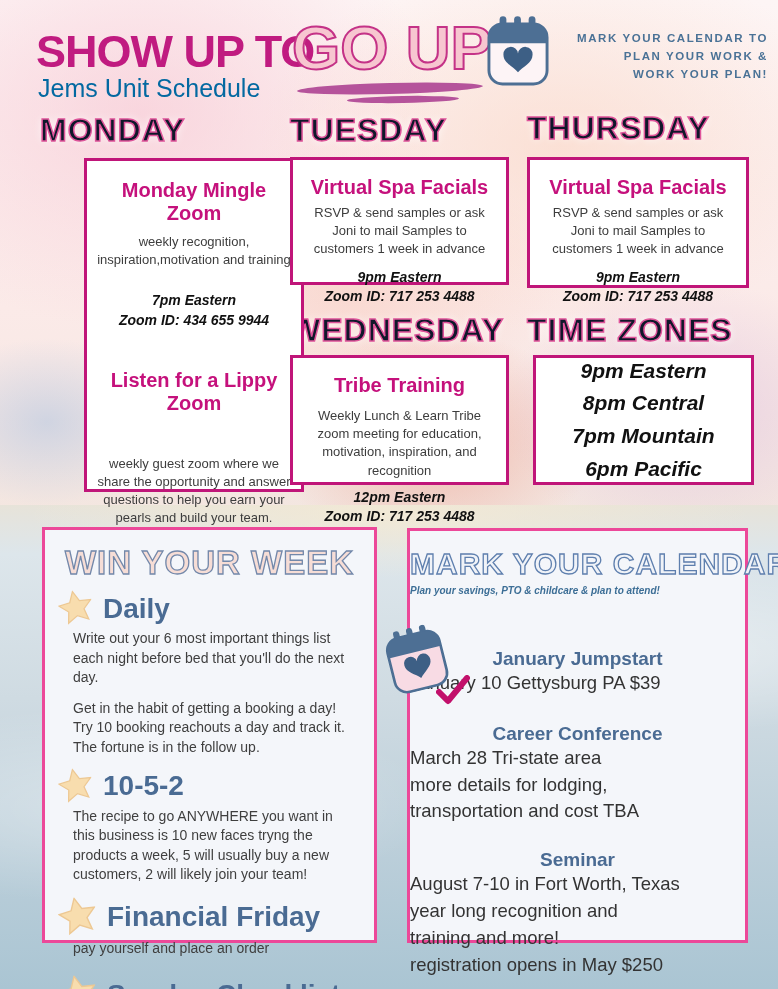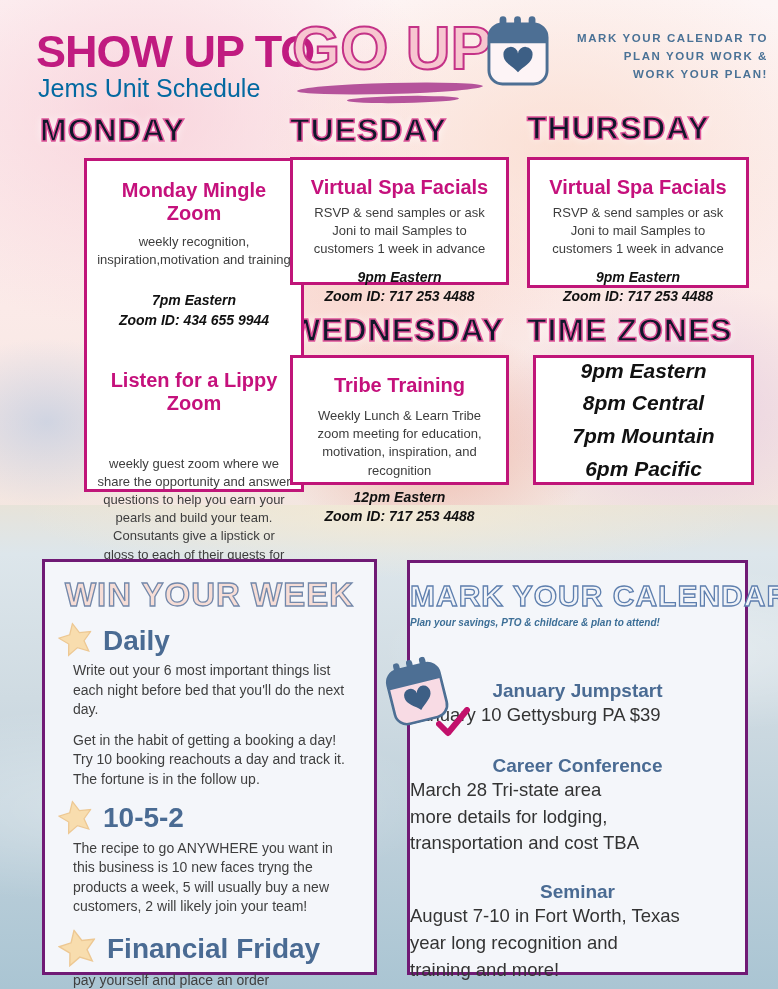--- a/index.html
+++ b/index.html
@@ -44,21 +44,21 @@
 
   
   .card{position:absolute;background:#ffffff;border:3px solid #c01579;box-sizing:border-box;
     display:flex;flex-direction:column;align-items:center;text-align:center;}
   .evt-title{color:#c5117c;font-weight:800;font-size:20px;}
   .evt-desc{color:#3d3d3d;font-size:13px;line-height:1.4;}
   .evt-time{color:#111;font-size:14px;font-weight:700;font-style:italic;line-height:1.4;}
   .tz-line{color:#111;font-size:21px;font-weight:800;font-style:italic;line-height:1.55;}
 
   
-  .big-card{position:absolute;background:#f4f6fa;border:3px solid #701a75;box-sizing:border-box;margin-top:32px;}
+  .big-card{position:absolute;background:#f4f6fa;border:3px solid #ec4899;box-sizing:border-box;}
   .outline-head{width:100%;text-align:center;font-weight:800;letter-spacing:1px;white-space:nowrap;}
   .wyw-head{font-size:33px;color:#f6ddd6;-webkit-text-stroke:1.3px #7388aa;margin-top:14px;}
   .myc-head{font-size:30px;color:#f0f3f8;-webkit-text-stroke:1.3px #5e7fae;margin-top:16px;}
   .myc-sub{width:100%;text-align:left;font-size:10px;font-weight:700;font-style:italic;
     color:#3c6e96;margin-top:4px;}
   .wyw-section{padding:0 16px 0 14px;}
   .wyw-row{display:flex;align-items:center;gap:10px;margin-top:8px;}
   .wyw-title{color:#4a6b93;font-weight:800;font-size:28px;}
   .wyw-body{color:#3f3f3f;font-size:14px;line-height:1.4;margin:2px 4px 0 14px;}
   .myc-event-title{color:#4a6b93;font-weight:800;font-size:19px;text-align:center;}

